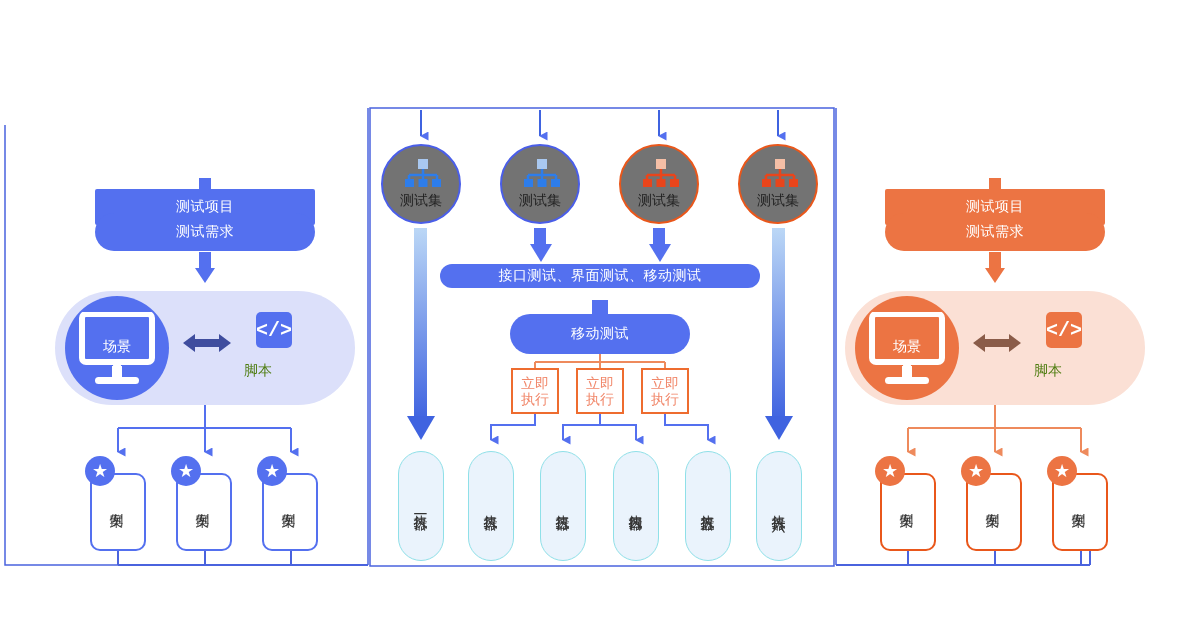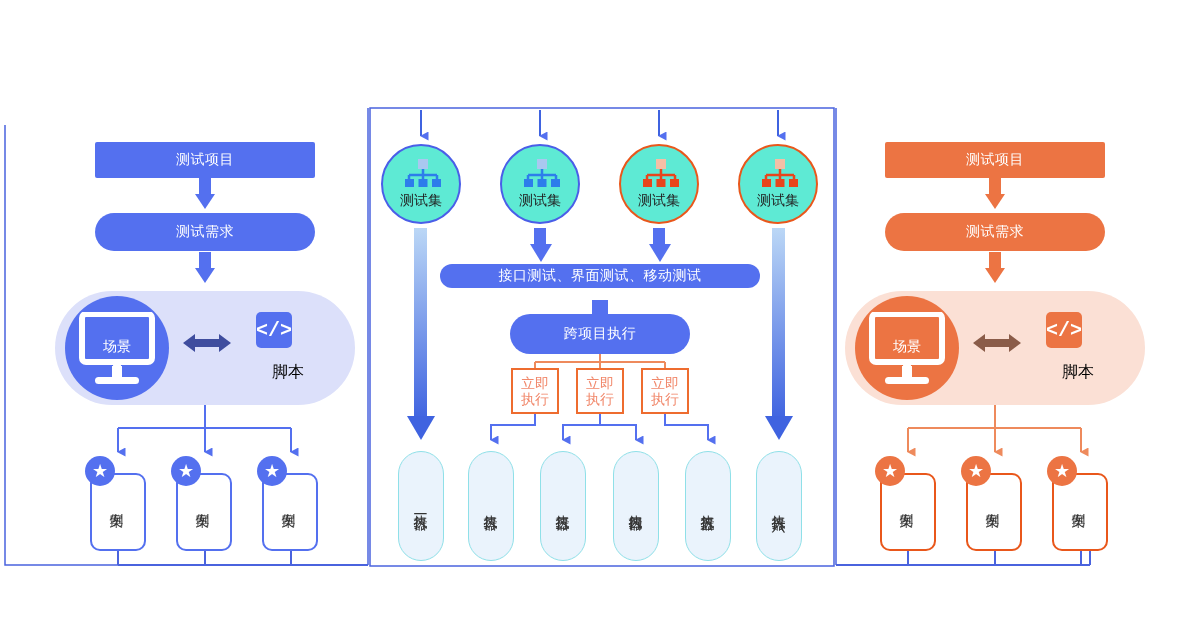--- a/index.html
+++ b/index.html
@@ -17,21 +17,21 @@
 
   
   .node { position: absolute; }
 
   
   .barlabel {
     display: flex; align-items: center; justify-content: center;
     color: #ffffff; font-size: 14px; letter-spacing: .5px;
     white-space: nowrap;
   }
-  .bar-rect { border-radius: 2px; }
+  .bar-rect { border-radius: 2px; margin-top: 47px; }
   .bar-pill { border-radius: 999px; }
 
   
   .fill-blue   { background: #5470EF; }
   .fill-orange { background: #EC7443; }
   .tint-blue   { background: #DCE0FA; }
   .tint-orange { background: #FBE0D5; }
 
   
   .scene-capsule { border-radius: 999px; position: absolute; }
@@ -42,28 +42,28 @@
     position: absolute; color:#ffffff; font-size: 14px;
     white-space: nowrap; text-align:center;
   }
   .code-badge {
     position:absolute; border-radius:5px;
     display:flex; align-items:center; justify-content:center;
     color:#fff; font-size:20px; font-weight:bold;
     font-family:"Liberation Mono","DejaVu Sans Mono",monospace;
   }
   .script-label {
-    position:absolute; font-size:16px; color:#000000; white-space:nowrap;
-    text-align:right;
+    position:absolute; font-size:14px; color:#4d7c0f; white-space:nowrap;
+    text-align:left;
   }
 
   
   .tsc {
     position:absolute; border-radius:50%;
-    background:#5eead4;
+    background:#737373;
     display:flex; flex-direction:column;
     align-items:center; justify-content:flex-end;
   }
   .tsc.blue   { border:2px solid #4A5EE8; }
   .tsc.orange { border:2px solid #E9571B; }
   .tsc-label { font-size:14px; color:#222; margin-bottom:12px; }
 
   
   .case-box {
     position:absolute; border-radius:10px; background:#fff;
@@ -327,21 +327,21 @@
       <rect x="27" y="20" width="9" height="8" fill="#E9451B"></rect>
     </svg>
     <div class="tsc-label">测试集</div>
   </div>
 
   <div class="node barlabel bar-pill fill-blue" style="left:440px; top:264px; width:320px; height:24px;">
     <span>接口测试、界面测试、移动测试</span>
   </div>
 
   <div class="node barlabel bar-pill fill-blue" style="left:510px; top:314px; width:180px; height:40px;">
-    <span>跨项目执行</span>
+    <span>移动测试</span>
   </div>
 
   <div class="runbox" style="left:511px; top:368px;">
     <span>立即</span>
     <span>执行</span>
   </div>
   <div class="runbox" style="left:576px; top:368px;">
     <span>立即</span>
     <span>执行</span>
   </div>

